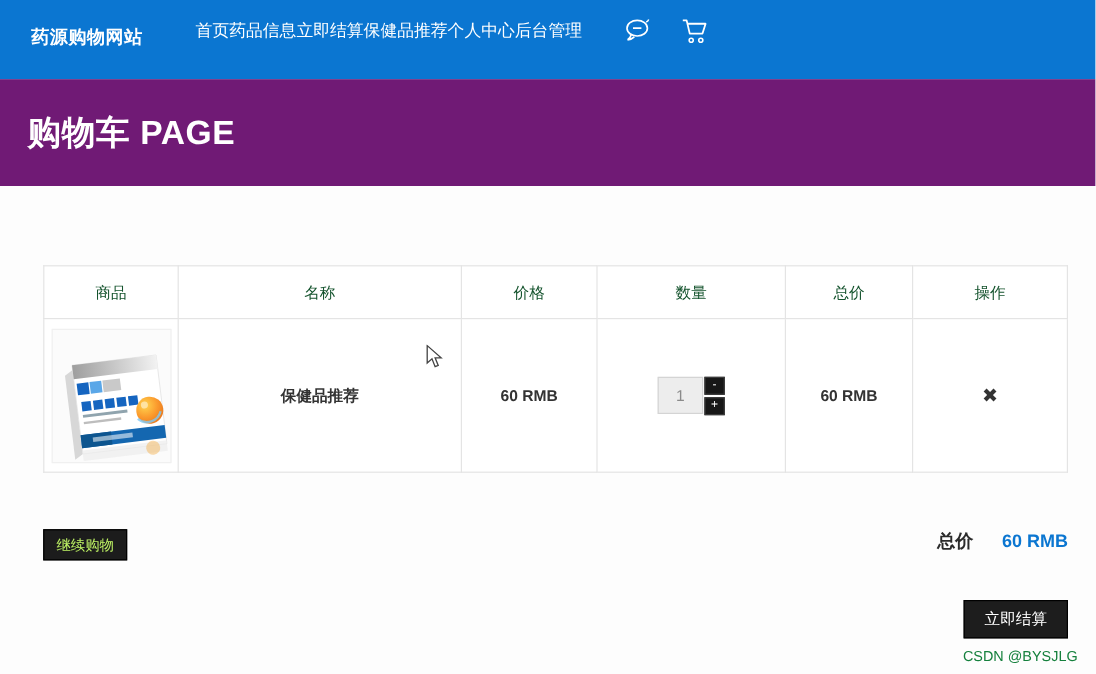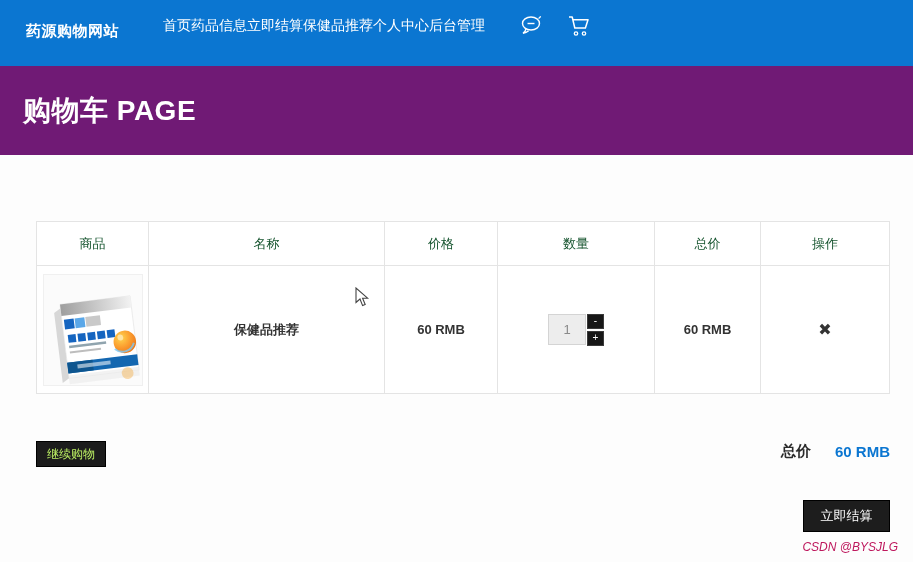--- a/index.html
+++ b/index.html
@@ -83,21 +83,21 @@
     display:flex; align-items:center; gap:24px;
   }
   .total-label { font-size:15px; font-weight:bold; color:#2b2b2b; }
   .total-value { font-size:15px; font-weight:bold; color:#0b76d1; }
   .btn-checkout {
     position:absolute; left:803px; top:500px; width:87px; height:32px;
     background:#1d1d1d; color:#fff; border:1px solid #000; font-size:13px; cursor:pointer;
     font-family:"Liberation Sans","DejaVu Sans",sans-serif;
   }
   .watermark {
-    position:absolute; right:15px; top:540px; font-size:12px; color:#be185d;font-style:italic;
+    position:absolute; right:15px; top:540px; font-size:12px; color:#15803d;
   }
 
   
   .cursor { position:absolute; left:355px; top:287px; width:16px; height:20px; pointer-events:none; }
 </style>
 </head>
 <body>
 
 <div class="page">
 

